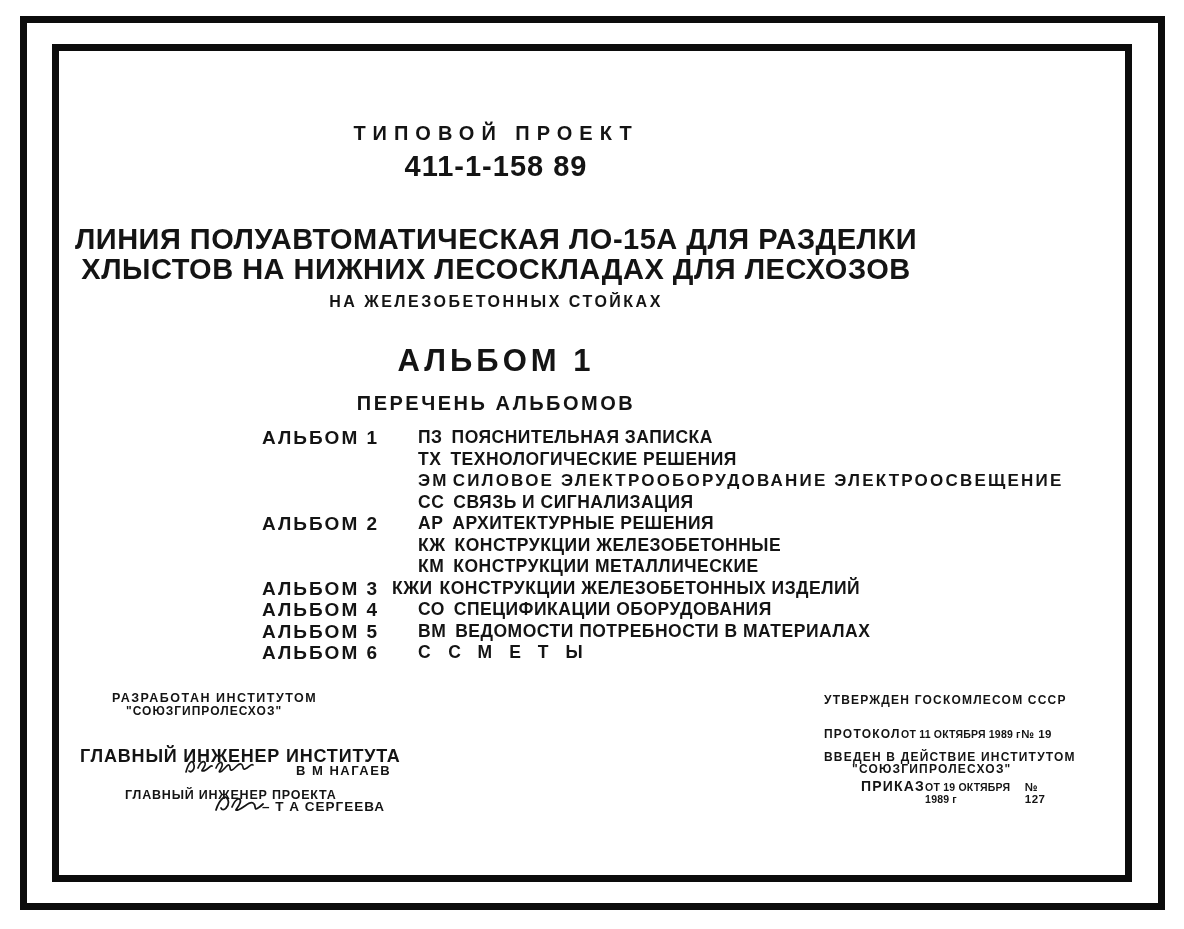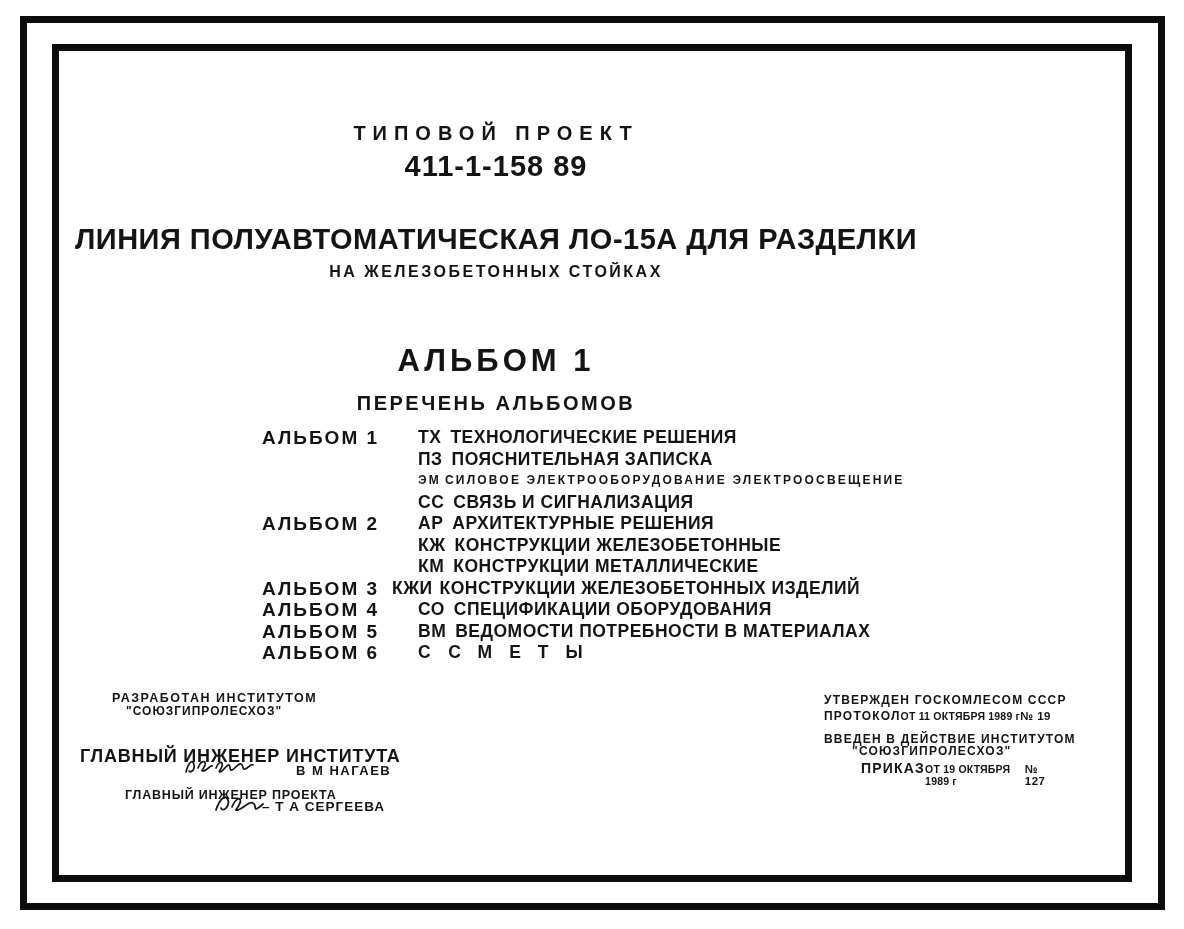--- a/index.html
+++ b/index.html
@@ -31,39 +31,39 @@
 
   .album-heading { top:343px; font-size:31px; letter-spacing:4px; }
   .list-heading  { top:392px; font-size:20px; letter-spacing:2.5px; }
 
   .albums { position:absolute; left:262px; top:427px; width:830px; font-weight:bold; }
   .album-row { display:flex; align-items:flex-start; }
   .album-label { flex:none; width:156px; font-size:19px; letter-spacing:2px; line-height:21.5px; white-space:nowrap; }
   .album-entries { flex:1; }
   .entry { font-size:17.5px; letter-spacing:0.5px; line-height:21.5px; white-space:nowrap; }
   .entry .code { display:inline-block; margin-right:9px; }
-  .entry.wide { font-size:12px; letter-spacing:2.2px; }
+  .entry.wide { font-size:17px; letter-spacing:2.2px; }
   .entry.wide .code { margin-right:4px; }
   .entry .outdent { margin-left:-26px; margin-right:7px; }
   .entry .spread { letter-spacing:17px; }
   .entry .gapcode { margin-right:17px; }
 
   .fl-dev { position:absolute; left:112px; top:692px; font-weight:bold; font-size:12.5px; letter-spacing:1.5px; line-height:12.5px; }
   .fl-dev .dev2 { margin-left:14px; font-size:12px; letter-spacing:1px; }
   .fl-role1 { position:absolute; left:80px; top:746px; font-weight:bold; font-size:18px; letter-spacing:0.8px; }
   .fl-name1 { position:absolute; left:296px; top:763px; font-weight:bold; font-size:13px; letter-spacing:1.5px; }
   .fl-role2 { position:absolute; left:80px; top:788px; font-weight:bold; font-size:12.5px; letter-spacing:0.8px;padding-left:45px; }
   .fl-name2 { position:absolute; left:262px; top:799px; font-weight:bold; font-size:13.5px; letter-spacing:1px; }
   .sig { position:absolute; }
   .sig1 { left:183px; top:756px; }
   .sig2 { left:213px; top:792px; }
 
   .fr-block { position:absolute; left:824px; top:693px; width:252px; font-weight:bold; }
   .fr-line1 { font-size:12px; letter-spacing:1.2px; }
-  .fr-proto { display:flex; width:228px; margin-top:2px; align-items:baseline; }
+  .fr-proto { display:flex; justify-content:space-between; width:228px; margin-top:20px; align-items:baseline; }
   .fr-proto .lbl { font-size:12px; letter-spacing:1.2px; }
   .fr-proto .dt  { font-size:10.5px; letter-spacing:0.2px; }
   .fr-proto .num { font-size:11.5px; letter-spacing:0.5px; }
   .fr-intro1 { font-size:12px; letter-spacing:1.2px; margin-top:9px; }
   .fr-intro2 { font-size:12px; letter-spacing:1.2px; margin-left:28px; margin-top:-2px; }
   .fr-order { display:flex; justify-content:space-between; width:232px; margin-top:2px; align-items:baseline; }
   .fr-order .lbl { font-size:14px; letter-spacing:1.2px;margin-left:37px; }
   .fr-order .dt  { font-size:10.5px; letter-spacing:0.2px; }
   .fr-order .num { font-size:11.5px; letter-spacing:0.5px; }
 </style>
@@ -73,33 +73,34 @@
 <div class="page">
 
   <div class="outer-frame"></div>
   <div class="inner-frame"></div>
 
   <div class="centered kicker">ТИПОВОЙ ПРОЕКТ</div>
   <div class="centered proj-num">411-1-158 89</div>
 
   <div class="centered title-block">
     <div>ЛИНИЯ ПОЛУАВТОМАТИЧЕСКАЯ ЛО-15А ДЛЯ РАЗДЕЛКИ</div>
+    <div>ХЛЫСТОВ НА НИЖНИХ ЛЕСОСКЛАДАХ ДЛЯ ЛЕСХОЗОВ</div>
     <div class="title-sub">НА ЖЕЛЕЗОБЕТОННЫХ СТОЙКАХ</div>
   </div>
 
   <div class="centered album-heading">АЛЬБОМ 1</div>
   <div class="centered list-heading">ПЕРЕЧЕНЬ АЛЬБОМОВ</div>
 
   <div class="albums">
 
     <div class="album-row">
       <div class="album-label">АЛЬБОМ 1</div>
       <div class="album-entries">
+        <div class="entry"><span class="code">ПЗ</span><span>ПОЯСНИТЕЛЬНАЯ ЗАПИСКА</span></div>
         <div class="entry"><span class="code">ТХ</span><span>ТЕХНОЛОГИЧЕСКИЕ РЕШЕНИЯ</span></div>
-        <div class="entry"><span class="code">ПЗ</span><span>ПОЯСНИТЕЛЬНАЯ ЗАПИСКА</span></div>
         <div class="entry wide"><span class="code">ЭМ</span><span>СИЛОВОЕ ЭЛЕКТРООБОРУДОВАНИЕ ЭЛЕКТРООСВЕЩЕНИЕ</span></div>
         <div class="entry"><span class="code">СС</span><span>СВЯЗЬ И СИГНАЛИЗАЦИЯ</span></div>
       </div>
     </div>
 
     <div class="album-row">
       <div class="album-label">АЛЬБОМ 2</div>
       <div class="album-entries">
         <div class="entry"><span class="code">АР</span><span>АРХИТЕКТУРНЫЕ РЕШЕНИЯ</span></div>
         <div class="entry"><span class="code">КЖ</span><span>КОНСТРУКЦИИ ЖЕЛЕЗОБЕТОННЫЕ</span></div>

